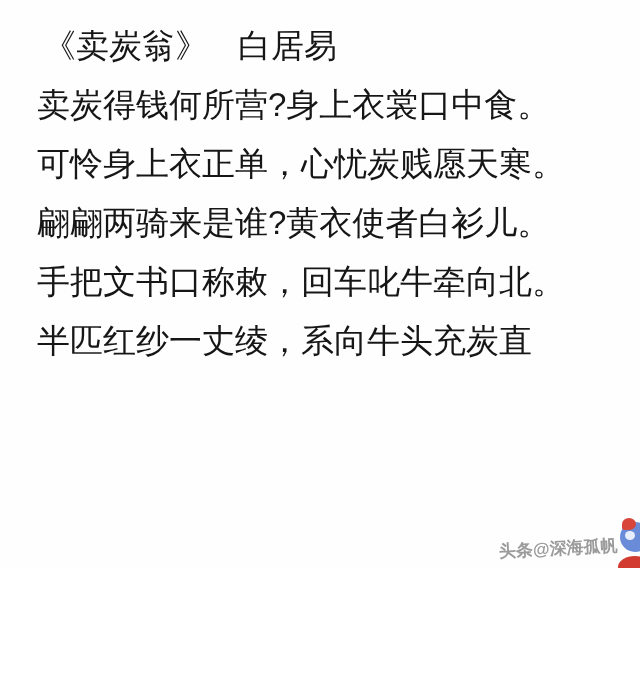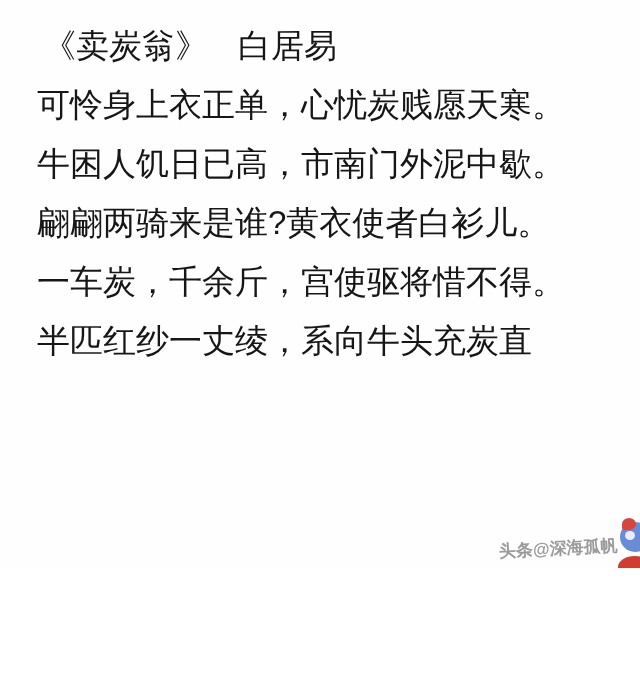--- a/index.html
+++ b/index.html
@@ -91,23 +91,23 @@
   }
 </style>
 </head>
 <body>
 
 <div class="screen">
   <div class="poem">
     <div class="poem-line title-line">
       <span>《卖炭翁》</span><span class="author">白居易</span>
     </div>
+    <div class="poem-line">卖炭得钱何所营?身上衣裳口中食。</div>
     <div class="poem-line">可怜身上衣正单，心忧炭贱愿天寒。</div>
-    <div class="poem-line">牛困人饥日已高，市南门外泥中歇。</div>
     <div class="poem-line">翩翩两骑来是谁?黄衣使者白衫儿。</div>
-    <div class="poem-line">一车炭，千余斤，宫使驱将惜不得。</div>
+    <div class="poem-line">手把文书口称敕，回车叱牛牵向北。</div>
     <div class="poem-line">半匹红纱一丈绫，系向牛头充炭直</div>
   </div>
 
   <div class="logo-blob-blue"></div>
   <div class="logo-blob-red"></div>
   <div class="watermark">头条@深海孤帆</div>
 </div>
 
 </body></html>

